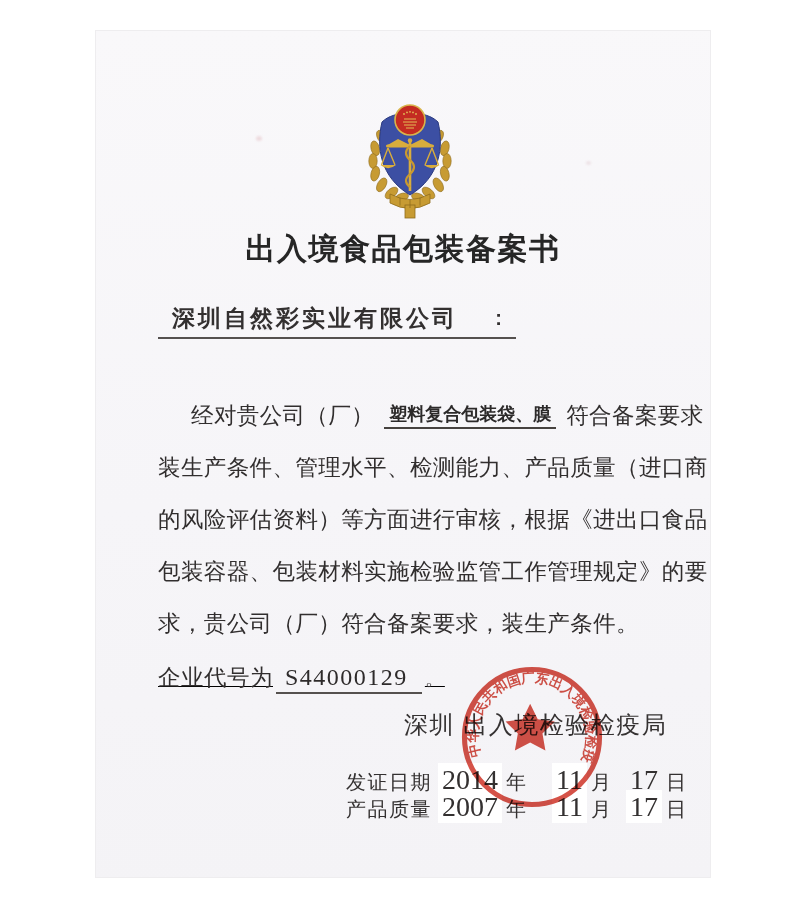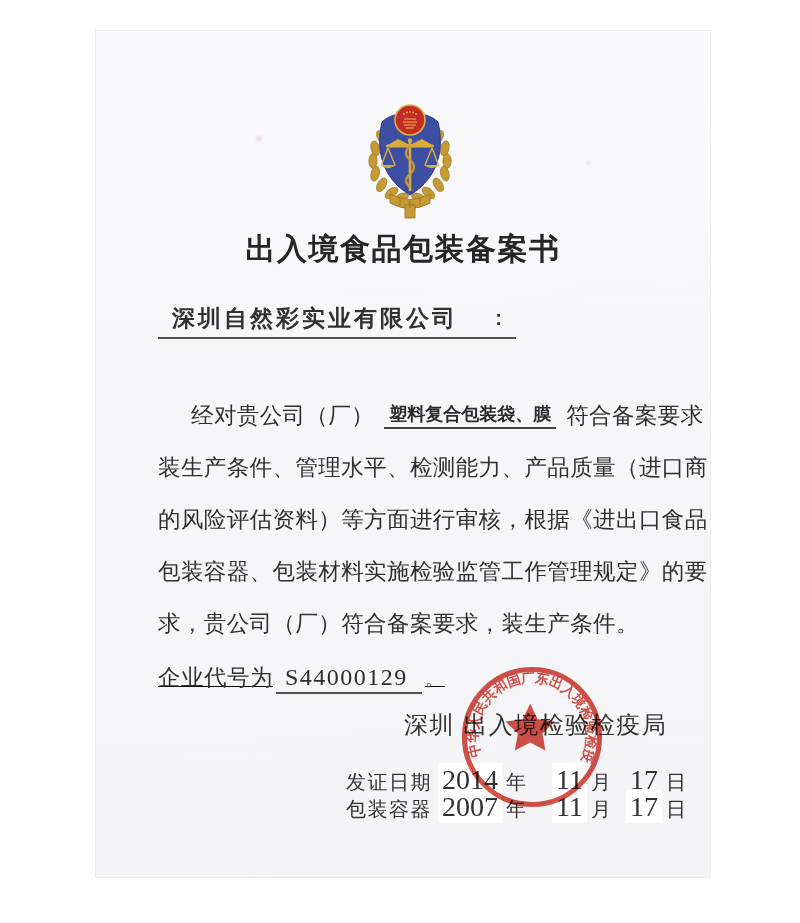--- a/index.html
+++ b/index.html
@@ -181,21 +181,21 @@
     <div class="code-row">
       <span class="code-label">企业代号为</span><span class="code-value">S44000129</span><span class="code-period">。</span>
     </div>
 
     <div class="issuer-line">深圳 出入境检验检疫局</div>
 
     <div class="date-line issue">
       <span class="date-label">发证日期</span><span class="date-num year">2014</span><span class="date-unit">年</span><span class="date-num month">11</span><span class="date-unit">月</span><span class="date-num day plain">17</span><span class="date-unit">日</span>
     </div>
     <div class="date-line expiry">
-      <span class="date-label">包装容器</span><span class="date-num year">2007</span><span class="date-unit">年</span><span class="date-num month">11</span><span class="date-unit">月</span><span class="date-num day">17</span><span class="date-unit">日</span>
+      <span class="date-label">产品质量</span><span class="date-num year">2007</span><span class="date-unit">年</span><span class="date-num month">11</span><span class="date-unit">月</span><span class="date-num day">17</span><span class="date-unit">日</span>
     </div>
 
     <svg class="seal" viewBox="0 0 160 160" aria-hidden="true">
       <circle cx="80" cy="80" r="73" fill="none" stroke="#cf3a2e" stroke-width="5.5"></circle>
       <polygon points="78,44 86.2,60.7 104.6,63.35 91.3,76.3 94.5,94.65 78,86 61.5,94.65 64.7,76.3 51.4,63.35 69.8,60.7" fill="#cf3a2e"></polygon>
       <defs>
         <path id="sealArc" d="M 24.6,100.2 A 59,59 0 1 1 135.4,100.2" fill="none"></path>
       </defs>
       <text font-size="15.5" fill="#cf3a2e" font-weight="bold" font-family="Liberation Sans, sans-serif">
         <textPath href="#sealArc" startOffset="0" textLength="247" lengthAdjust="spacingAndGlyphs">中华人民共和国广东出入境检验检疫局</textPath>

